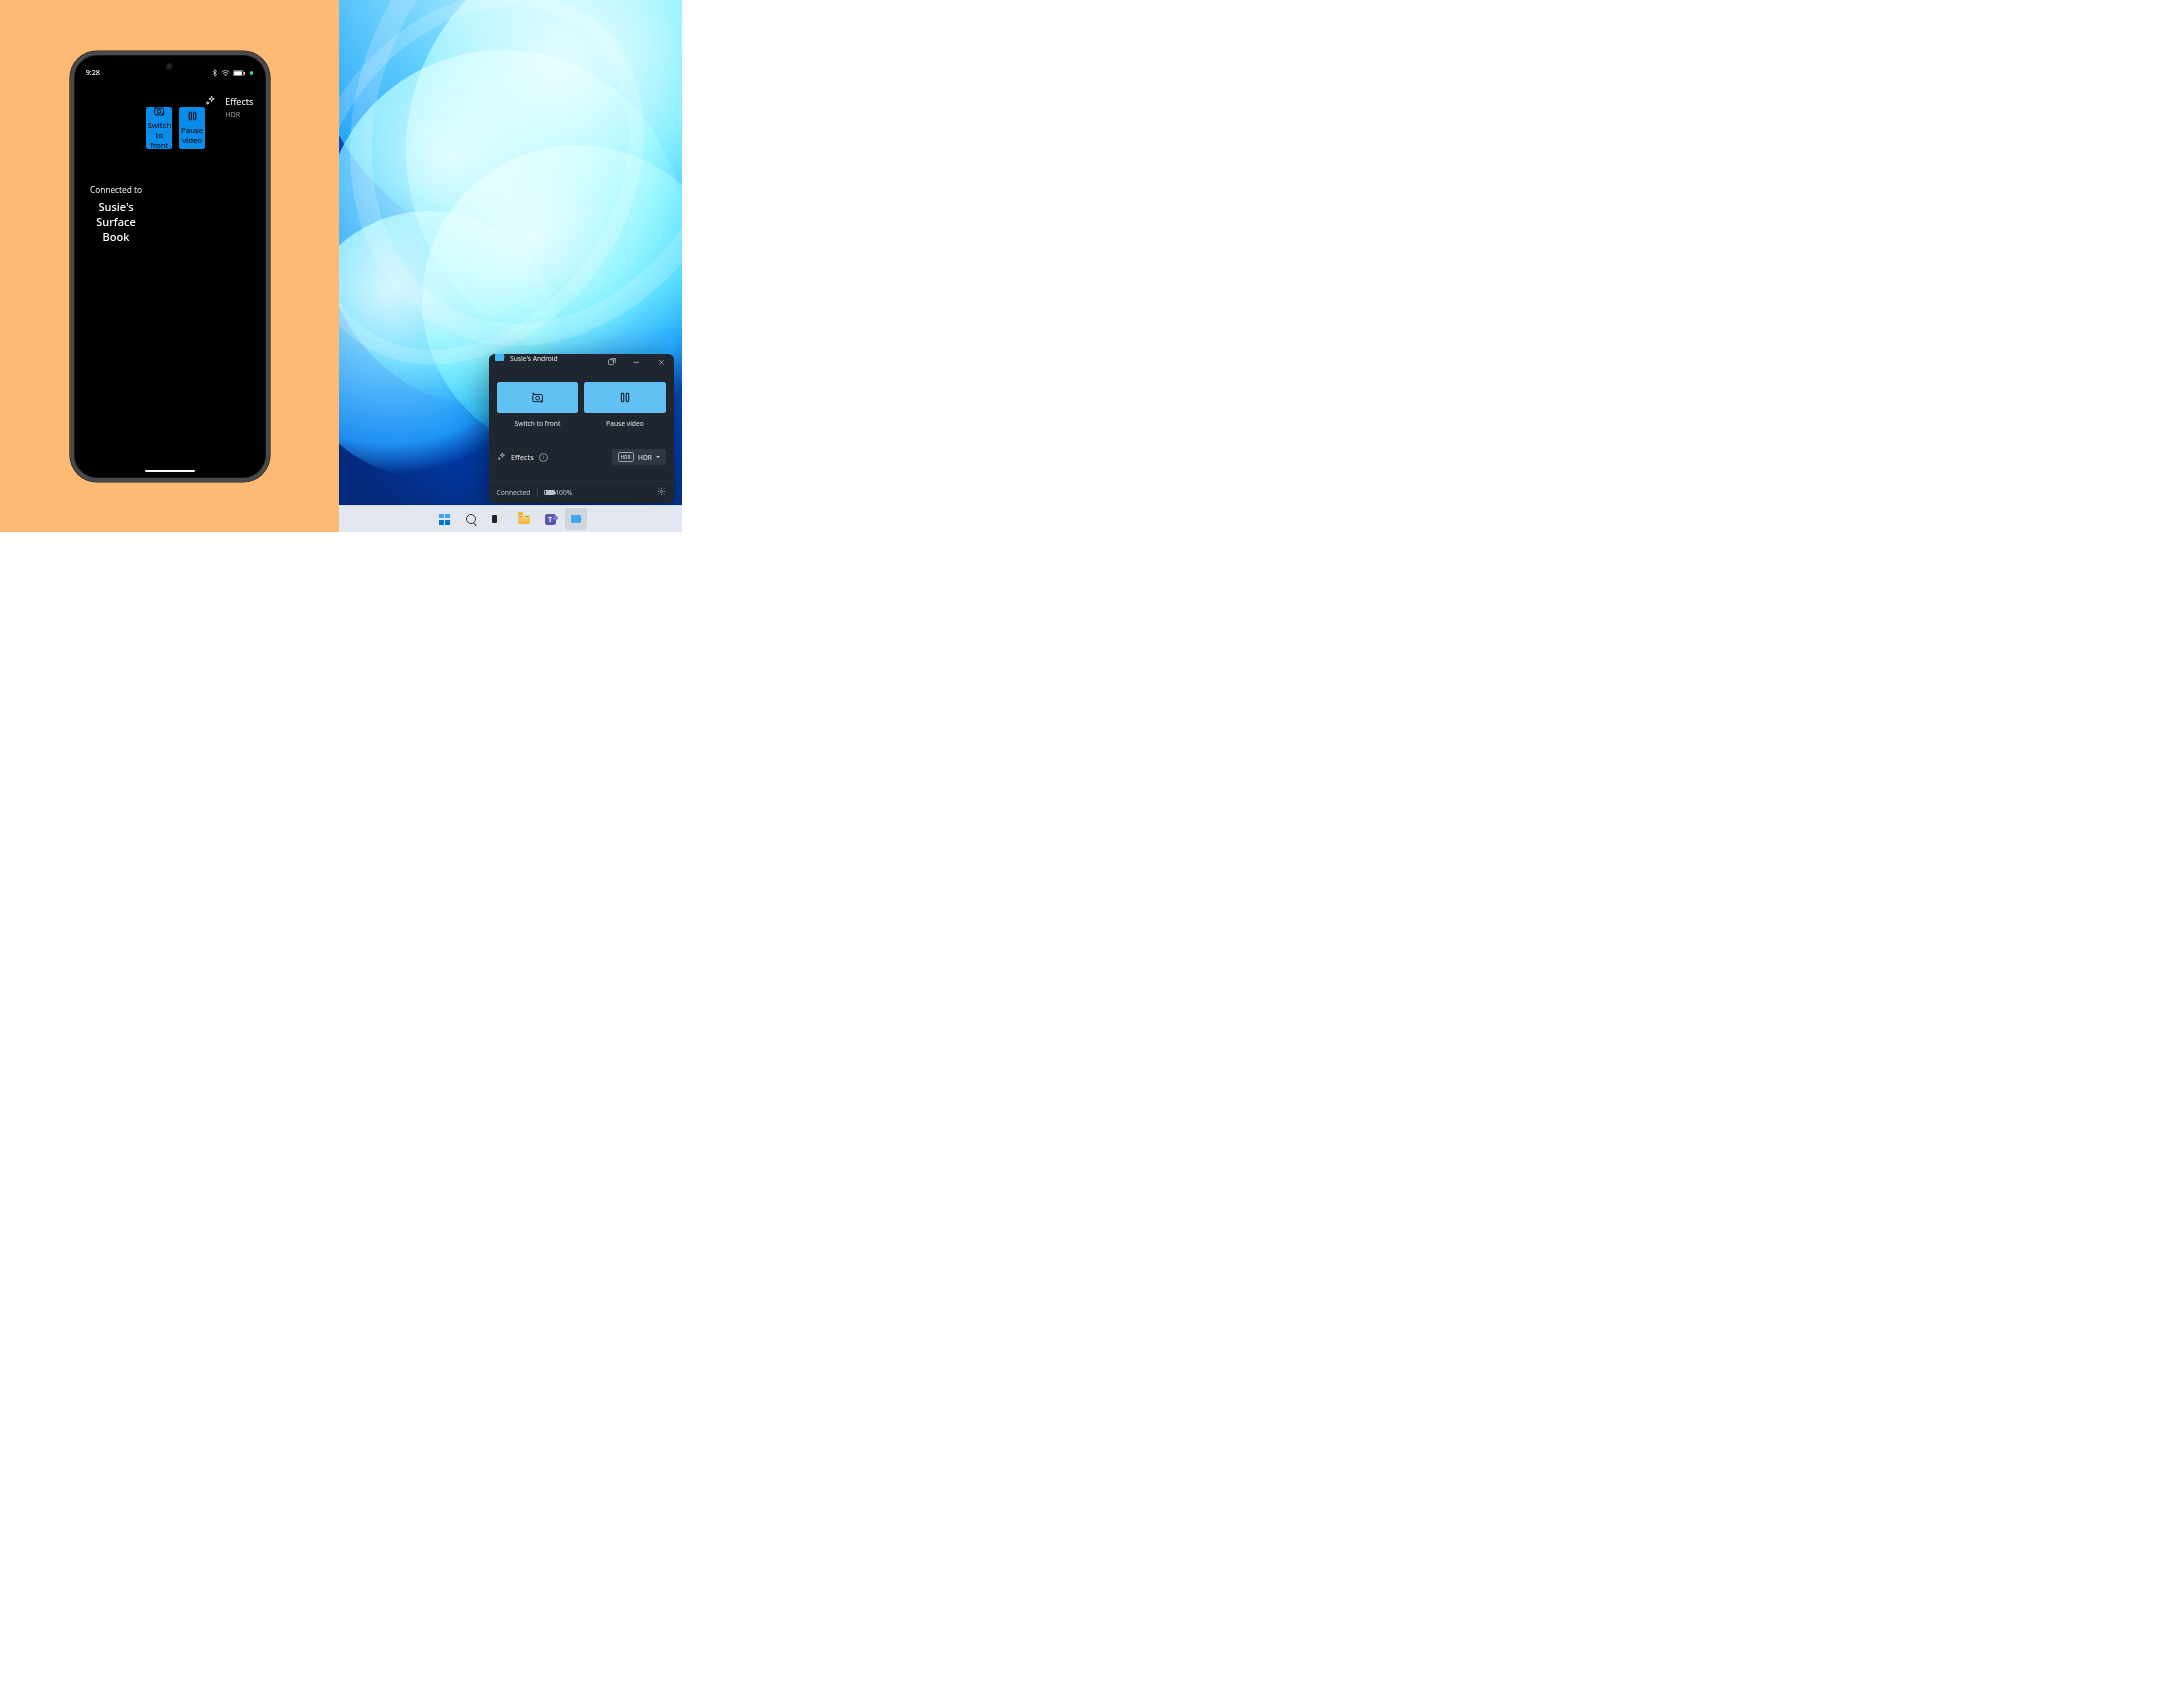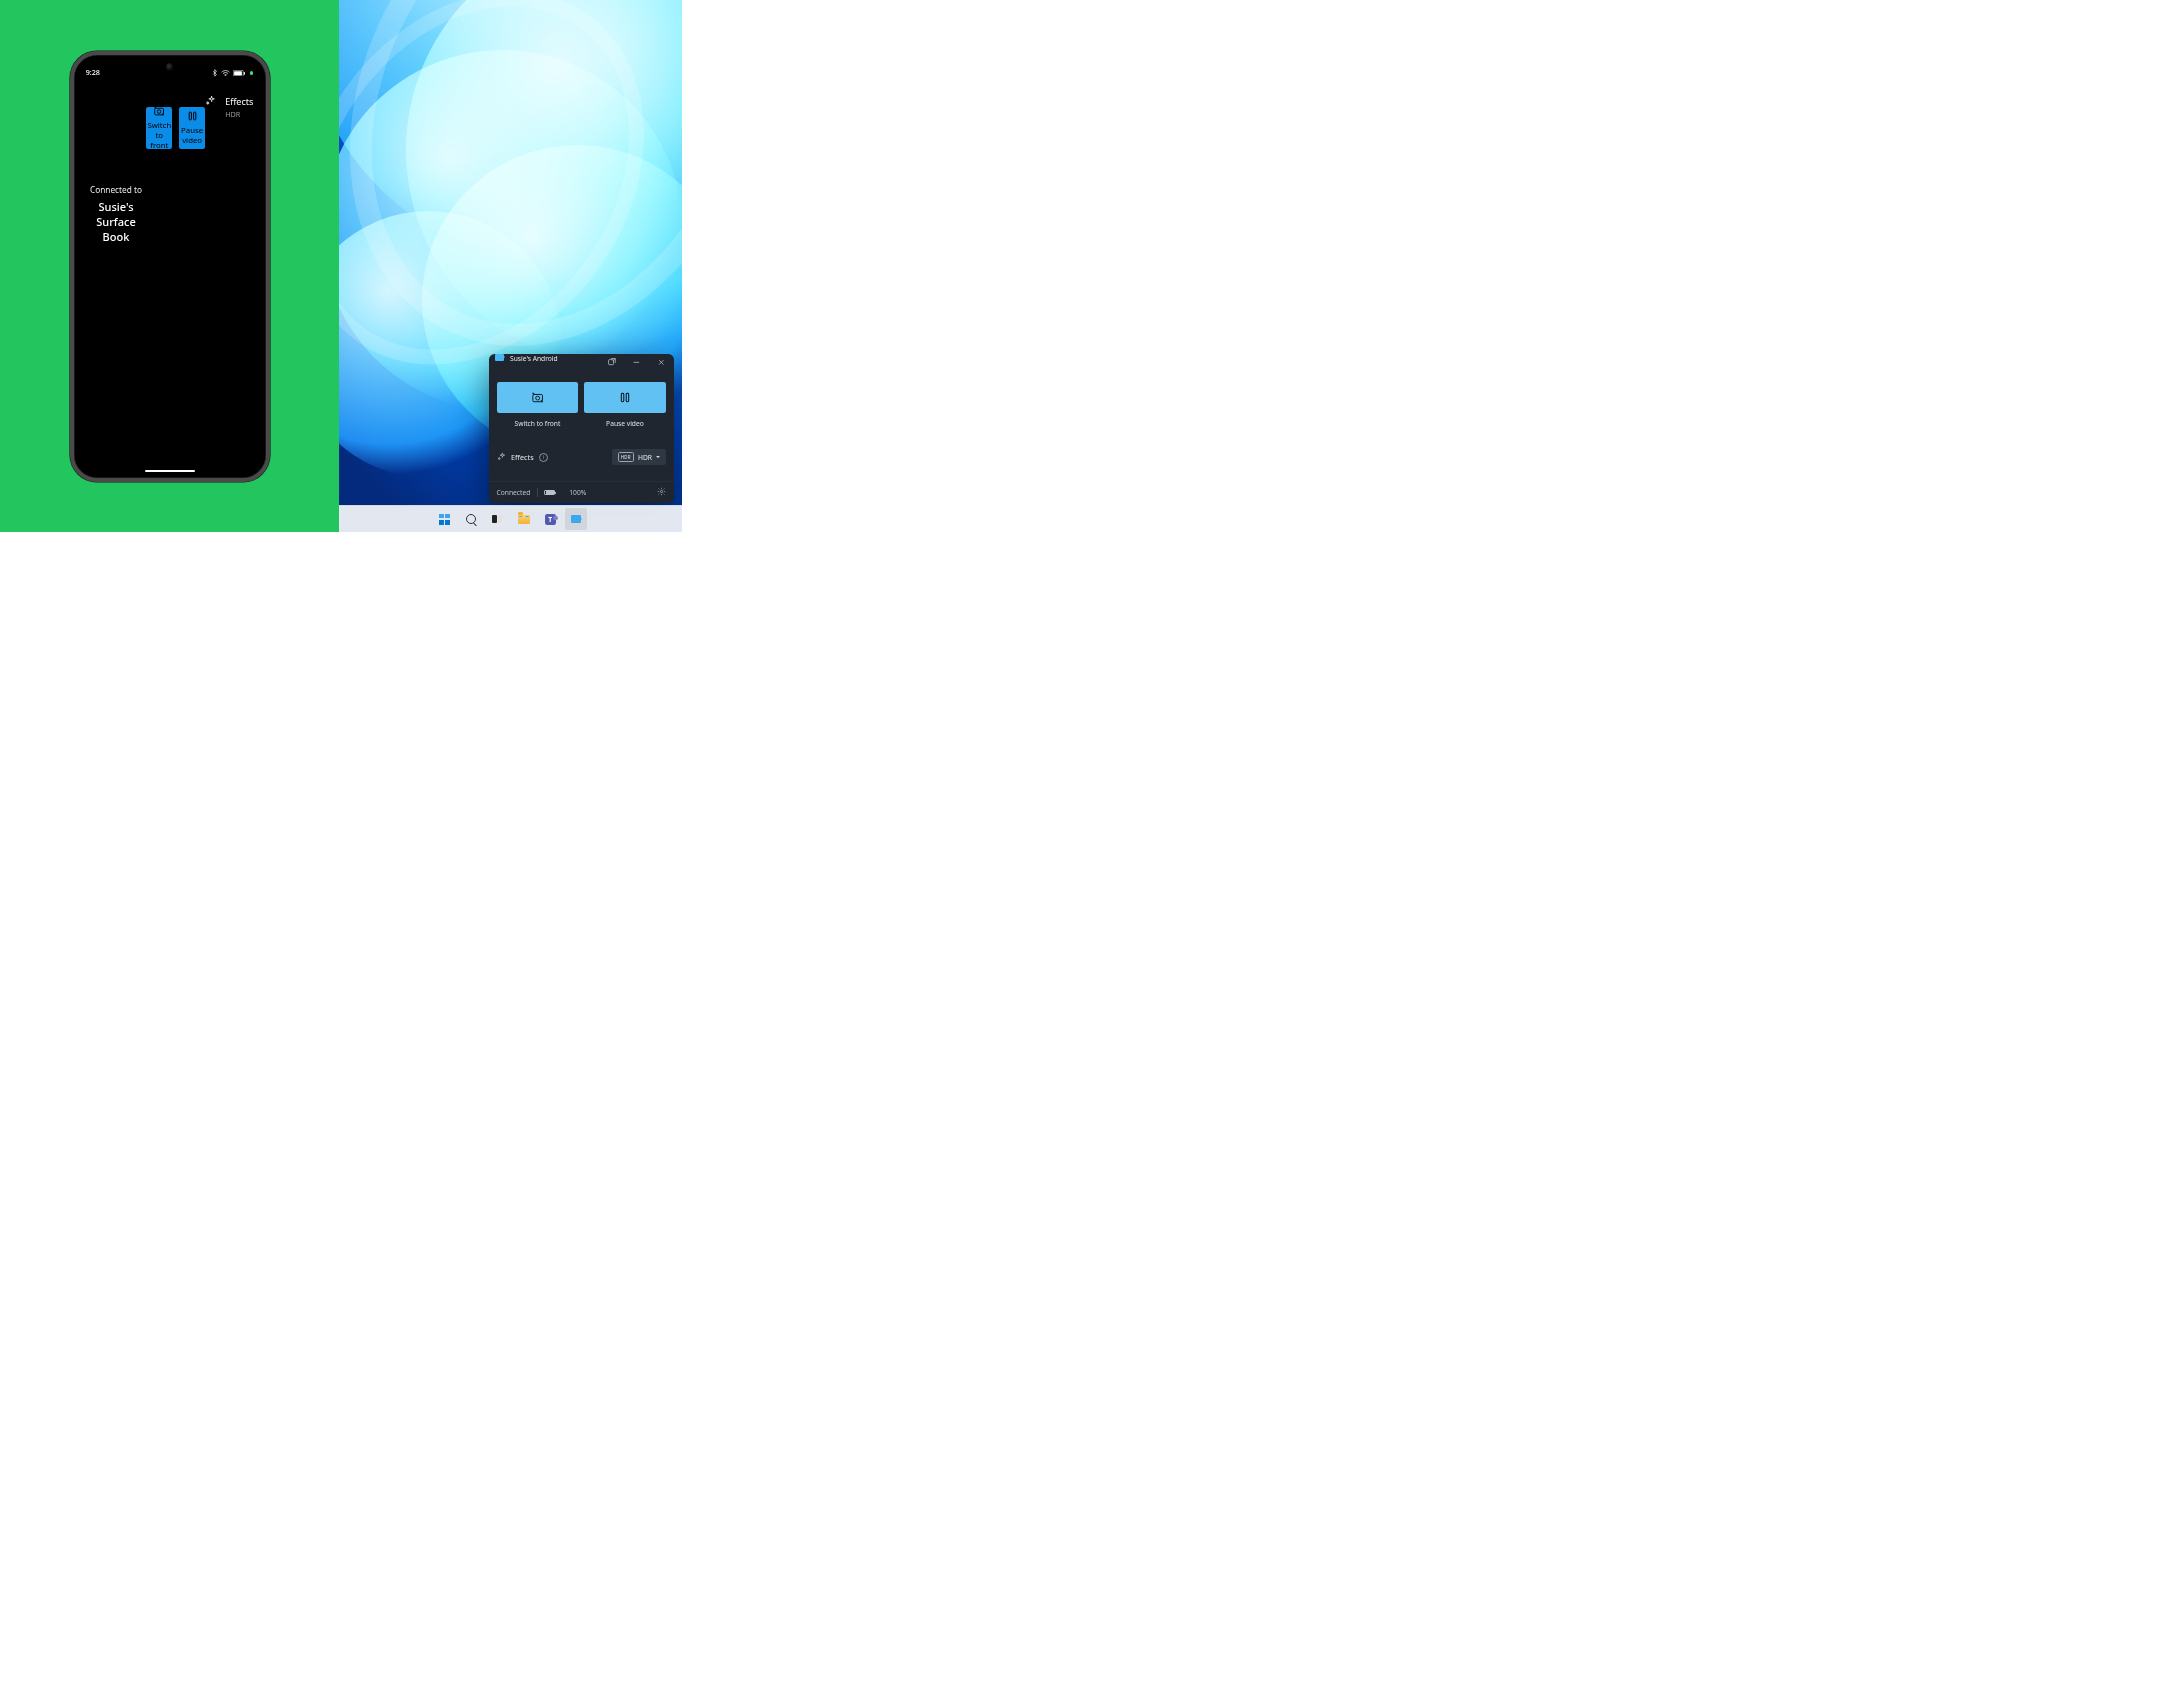--- a/index.html
+++ b/index.html
@@ -9,21 +9,21 @@
     display: flex;
     width: 682px;
     height: 532px;
     overflow: hidden;
   }
 
   
   .left-pane {
     width: 339px;
     height: 100%;
-    background: #22c55e;
+    background: #fdba74;
     position: relative;
     display: flex;
     align-items: center;
     justify-content: center;
   }
   .phone-frame {
     width: 200px;
     height: 431px;
     border-radius: 27px;
     background: #000;
@@ -260,21 +260,21 @@
 
   .teams-ic { width:11px; height:11px; background:#5558af; border-radius:2.2px; display:flex;align-items:center;justify-content:center;color:#fff;font-size:6.7px;font-weight:700; position:relative;}
   .teams-ic::after{content:"";position:absolute;right:-2.2px;top:2.2px;width:4.4px;height:4.4px;background:#7b7ddb;border-radius:50%;}
 
   .cam-ic { width:10px; height:7.2px; background:#3aa8ea; border-radius:1.1px; position:relative; }
   .cam-ic::after{content:"";position:absolute;right:-2.8px;top:1.7px;border:2.2px solid transparent;border-left-color:#3aa8ea;}
 
   
   .sparkle svg, .swap svg, .pause svg { display:block; }
 
-  .battery-mini { display:inline-flex; align-items:center; gap:14px; }
+  .battery-mini { display:inline-flex; align-items:center; gap:0; }
   .battery-mini .shell{ width:11px;height:5.6px;border:0.6px solid #b8c2cc;border-radius:1.1px;position:relative;}
   .battery-mini .shell::after{content:"";position:absolute;right:-1.7px;top:1.1px;width:1.1px;height:2.2px;background:#b8c2cc;border-radius:0.6px;}
   .battery-mini .fill{position:absolute;left:0.6px;top:0.6px;bottom:0.6px;width:9px;background:#b8c2cc;border-radius:0.6px;}
 </style>
 </head>
 <body>
 
 <div class="left-pane">
   <div class="phone-frame">
 

